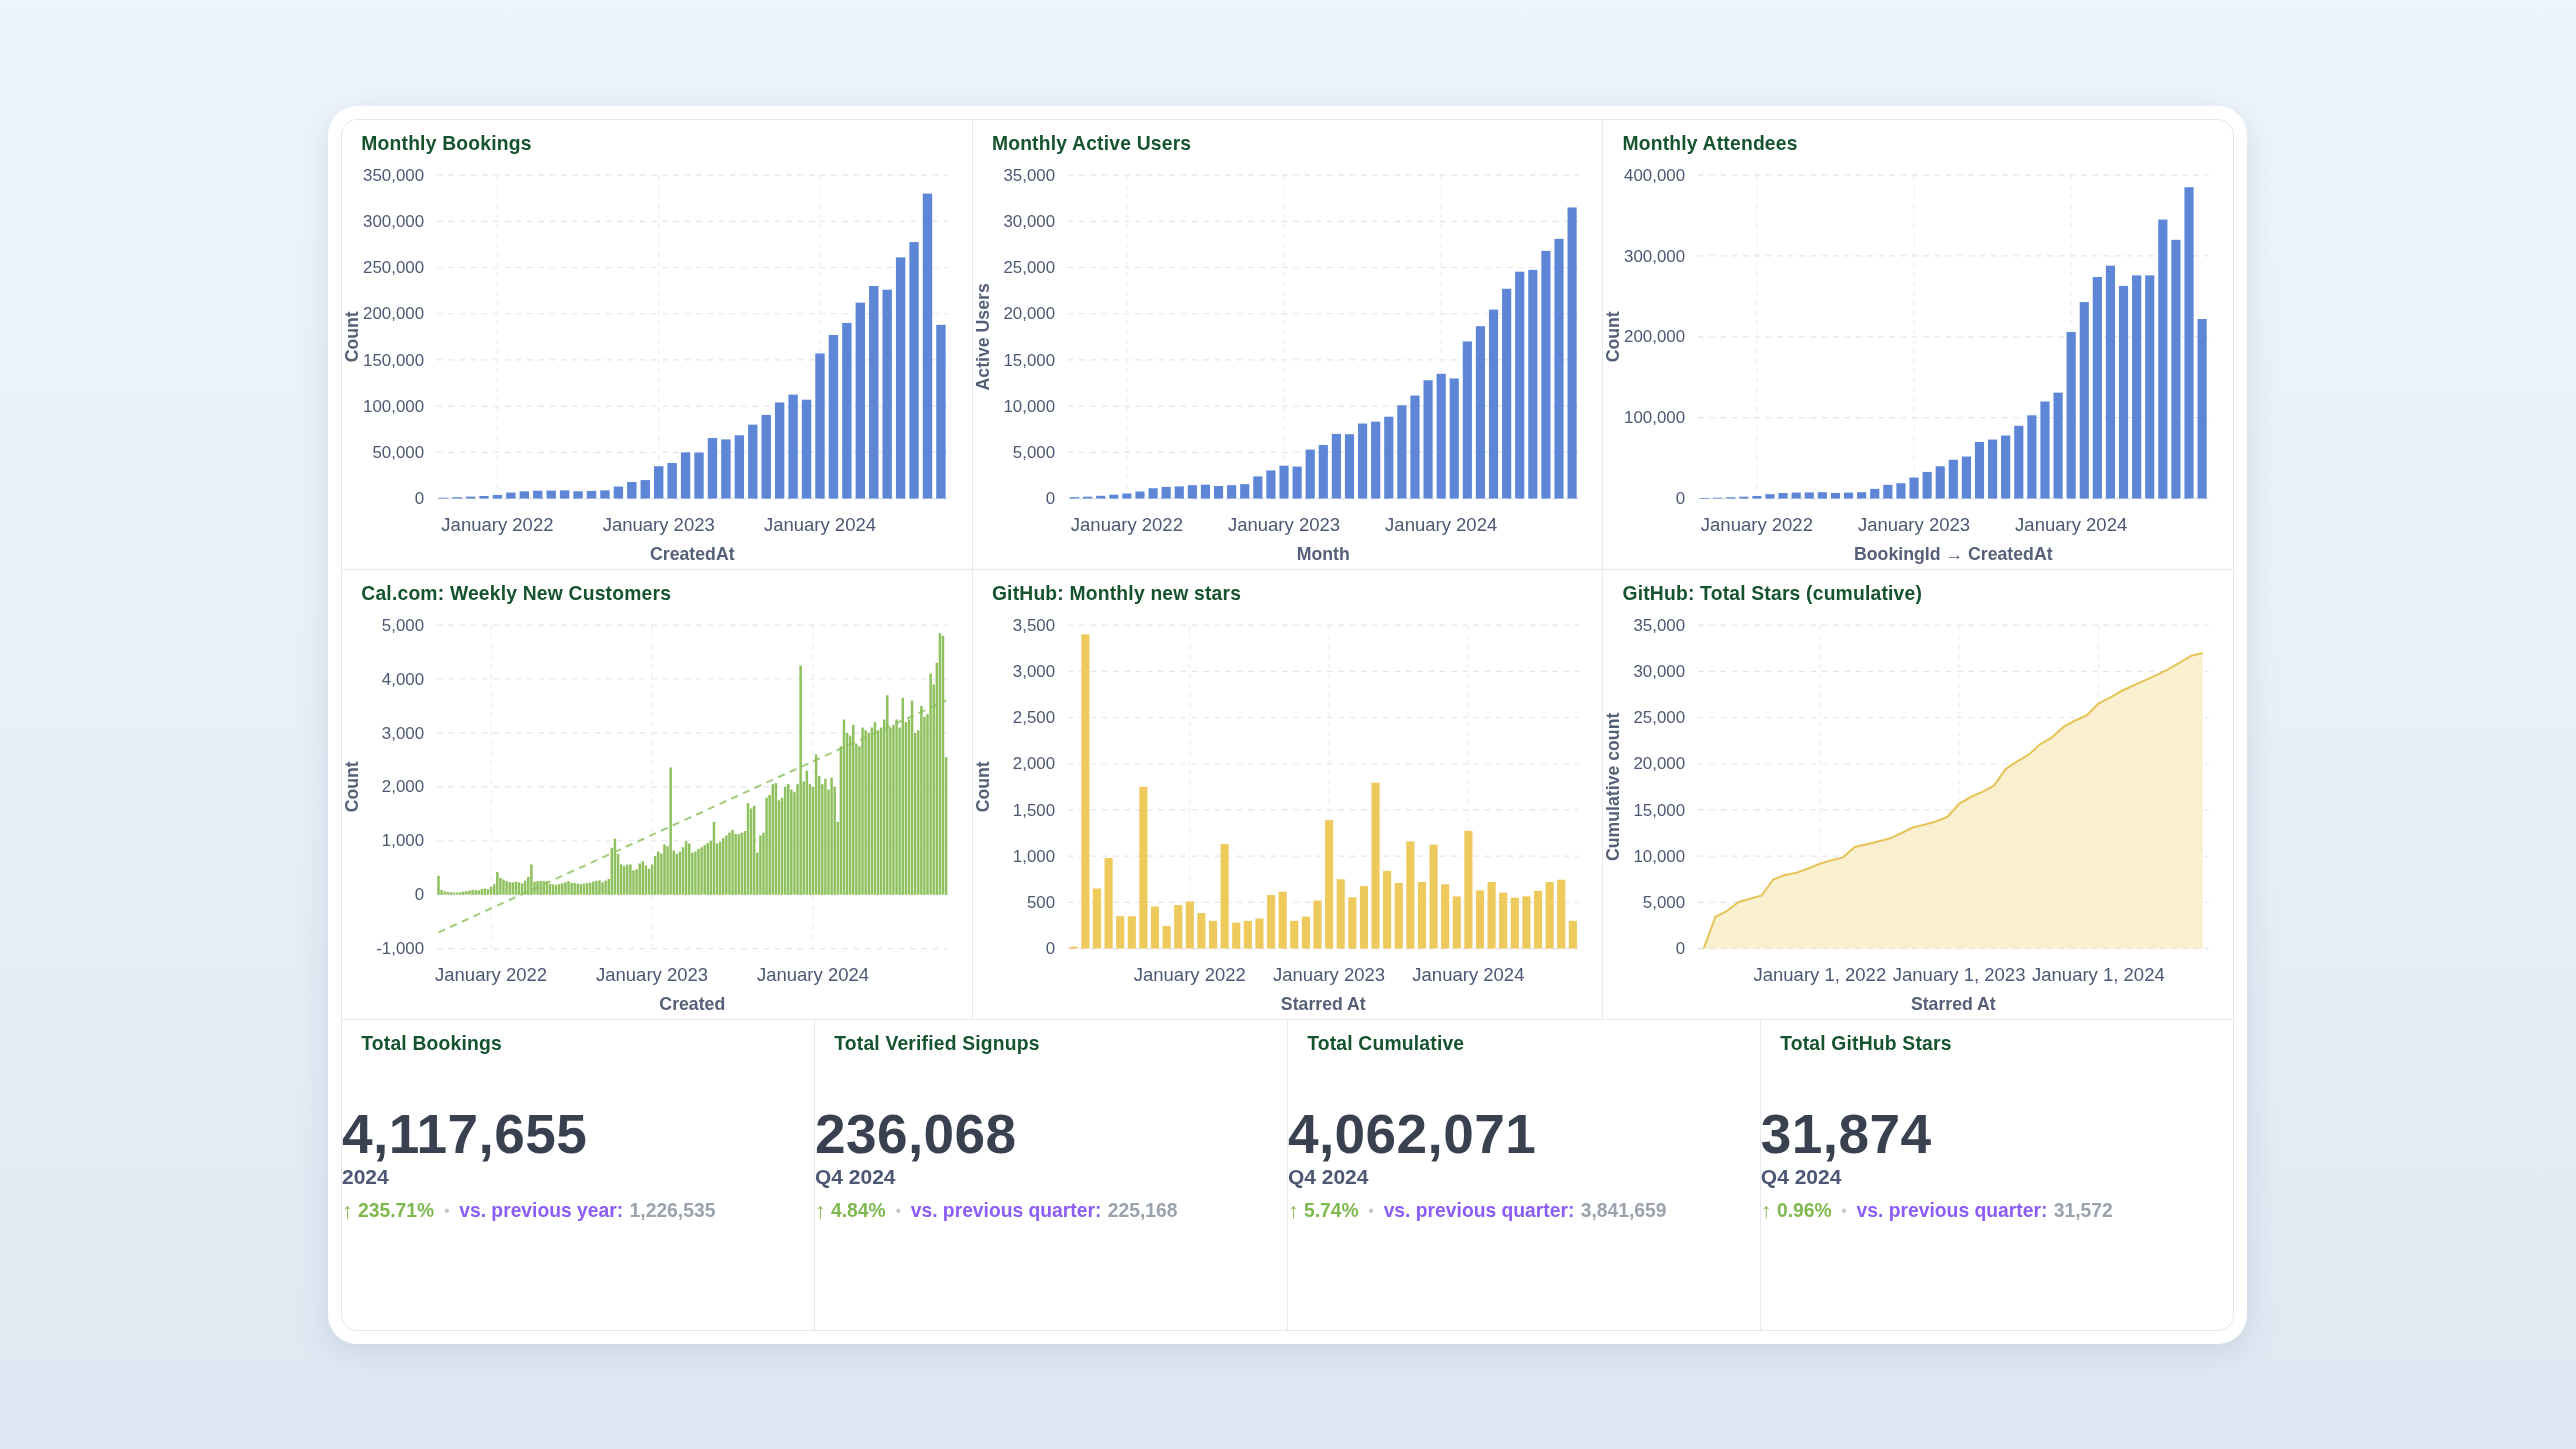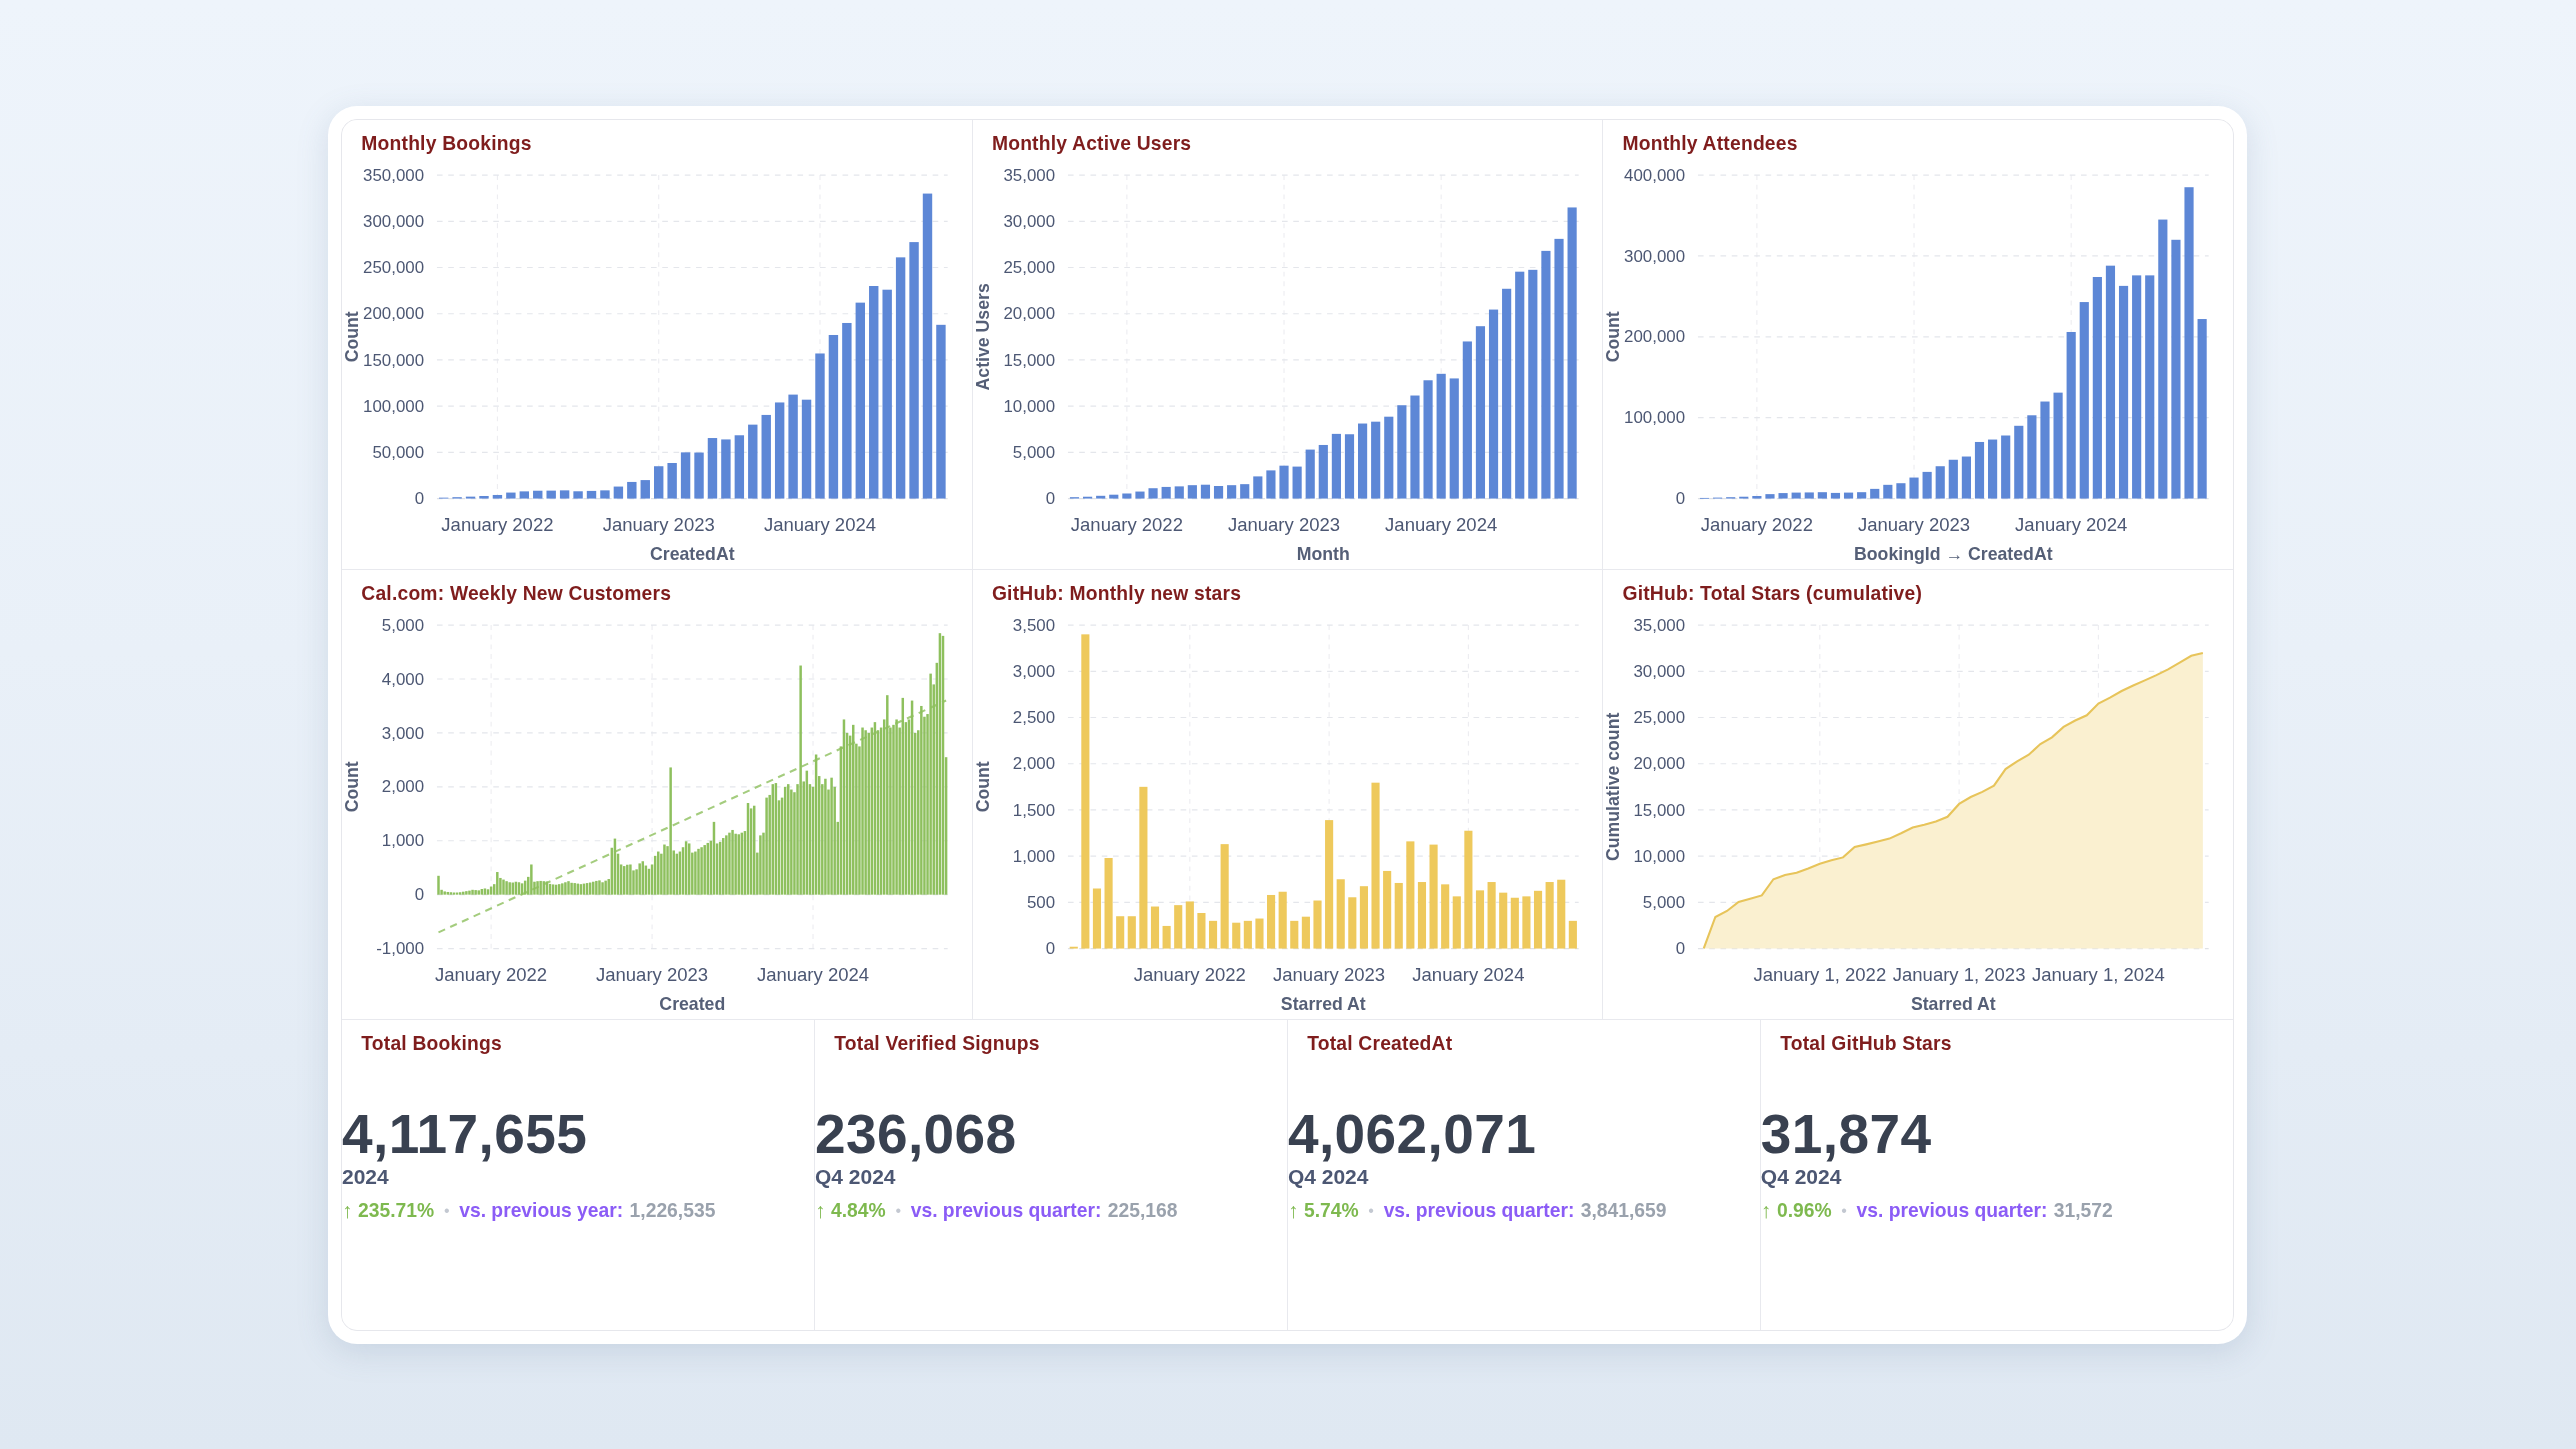--- a/index.html
+++ b/index.html
@@ -18,21 +18,21 @@
     width:100%;height:100%;border-radius:16px;overflow:hidden;
     background:#e8e9ee;border:0.8px solid #e6e7ec;box-sizing:border-box;
     display:grid;grid-template-columns:repeat(12,1fr);
     grid-template-rows:449px 449px 1fr;gap:0.8px;
   }
   .card{background:#ffffff;position:relative;box-sizing:border-box;}
   .chart-card{grid-column:span 4;}
   .kpi-card{grid-column:span 3;display:flex;flex-direction:column;}
   .card-title{
     position:absolute;left:19.3px;top:13px;font-size:19.3px;font-weight:700;
-    color:#7f1d1d;letter-spacing:0.2px;z-index:2;
+    color:#14532d;letter-spacing:0.2px;z-index:2;
   }
   .chart-svg{position:absolute;left:0;top:42px;width:100%;height:calc(100% - 43px);}
   .kpi-center{
     flex:1;display:flex;flex-direction:column;align-items:flex-start;justify-content:center;
     padding-bottom:21px;
   }
   .kpi-value{font-size:55px;font-weight:700;color:#394150;letter-spacing:0.4px;line-height:1.05;}
   .kpi-period{font-size:21px;font-weight:600;color:#4c5773;margin-top:2px;}
   .kpi-change-row{display:flex;align-items:center;margin-top:9.7px;font-size:19.3px;white-space:nowrap;}
   .kpi-arrow{color:#7eb94f;font-size:21px;font-weight:400;margin-right:5.6px;}
@@ -567,21 +567,21 @@
           <span class="kpi-arrow">↑</span>
           <span class="kpi-pct">4.84%</span>
           <span class="kpi-dot">•</span>
           <span class="kpi-vs">vs. previous quarter:</span>
           <span class="kpi-prev">225,168</span>
         </div>
       </div>
     </div>
 
     <div class="card kpi-card">
-      <div class="card-title">Total CreatedAt</div>
+      <div class="card-title">Total Cumulative</div>
       <div class="kpi-center">
         <div class="kpi-value">4,062,071</div>
         <div class="kpi-period">Q4 2024</div>
         <div class="kpi-change-row">
           <span class="kpi-arrow">↑</span>
           <span class="kpi-pct">5.74%</span>
           <span class="kpi-dot">•</span>
           <span class="kpi-vs">vs. previous quarter:</span>
           <span class="kpi-prev">3,841,659</span>
         </div>

